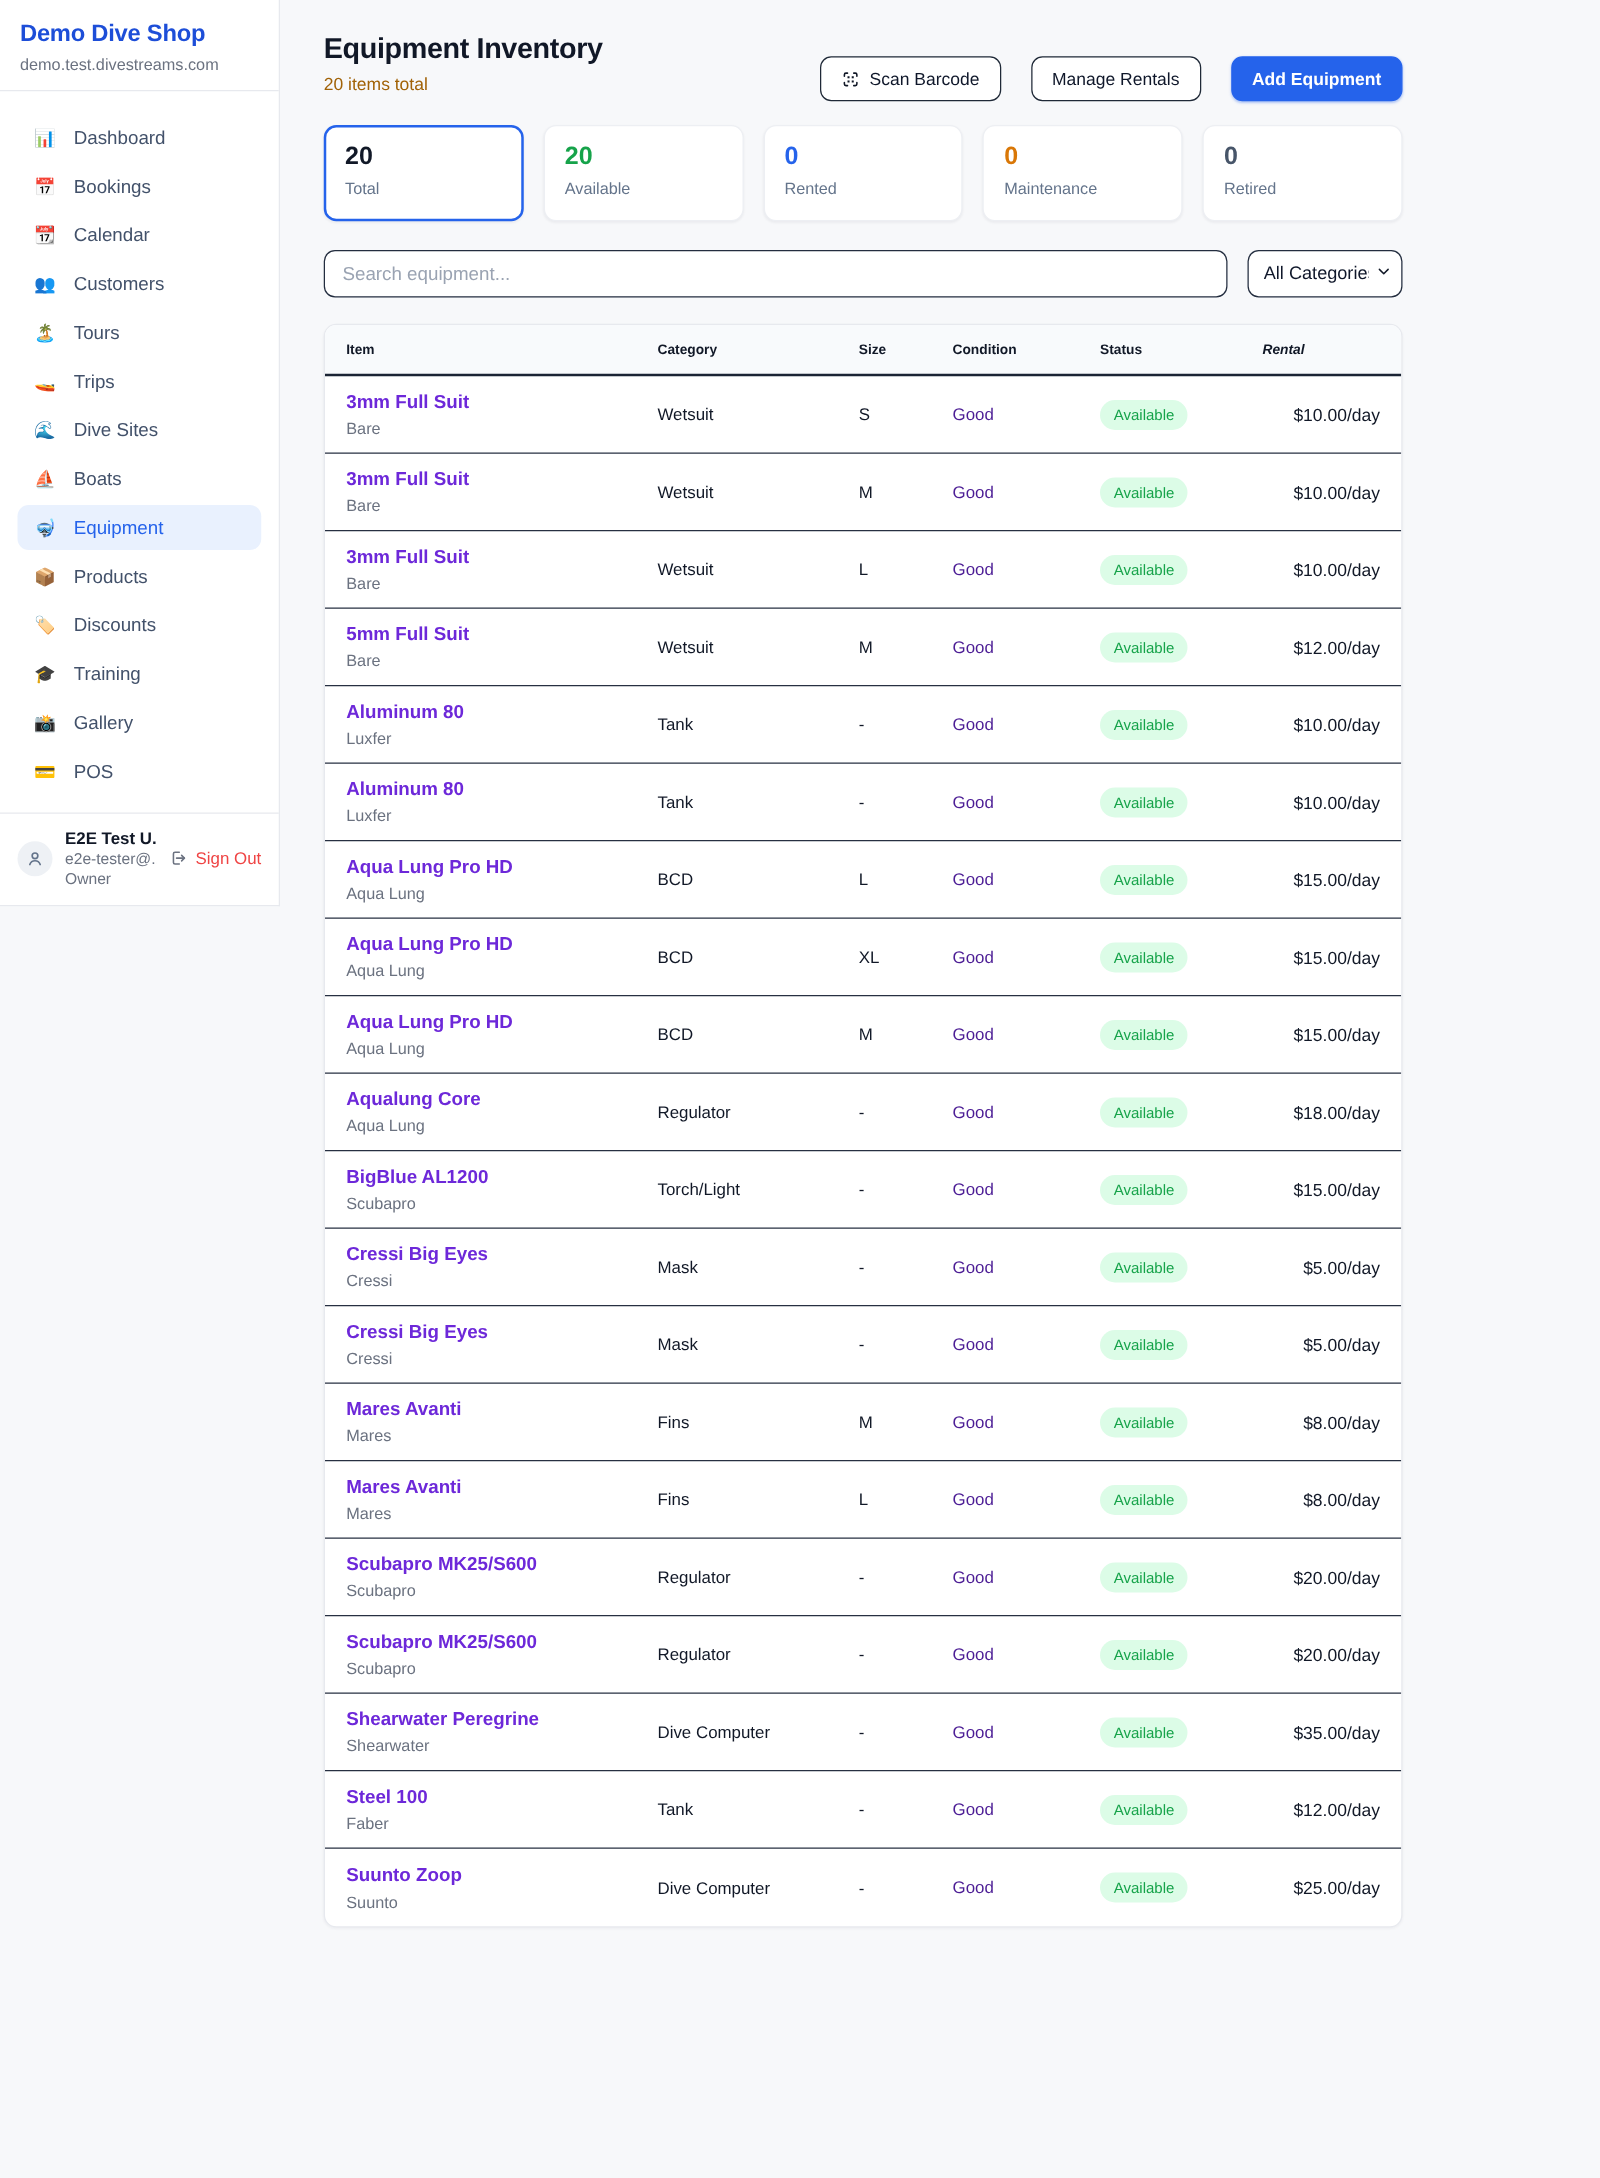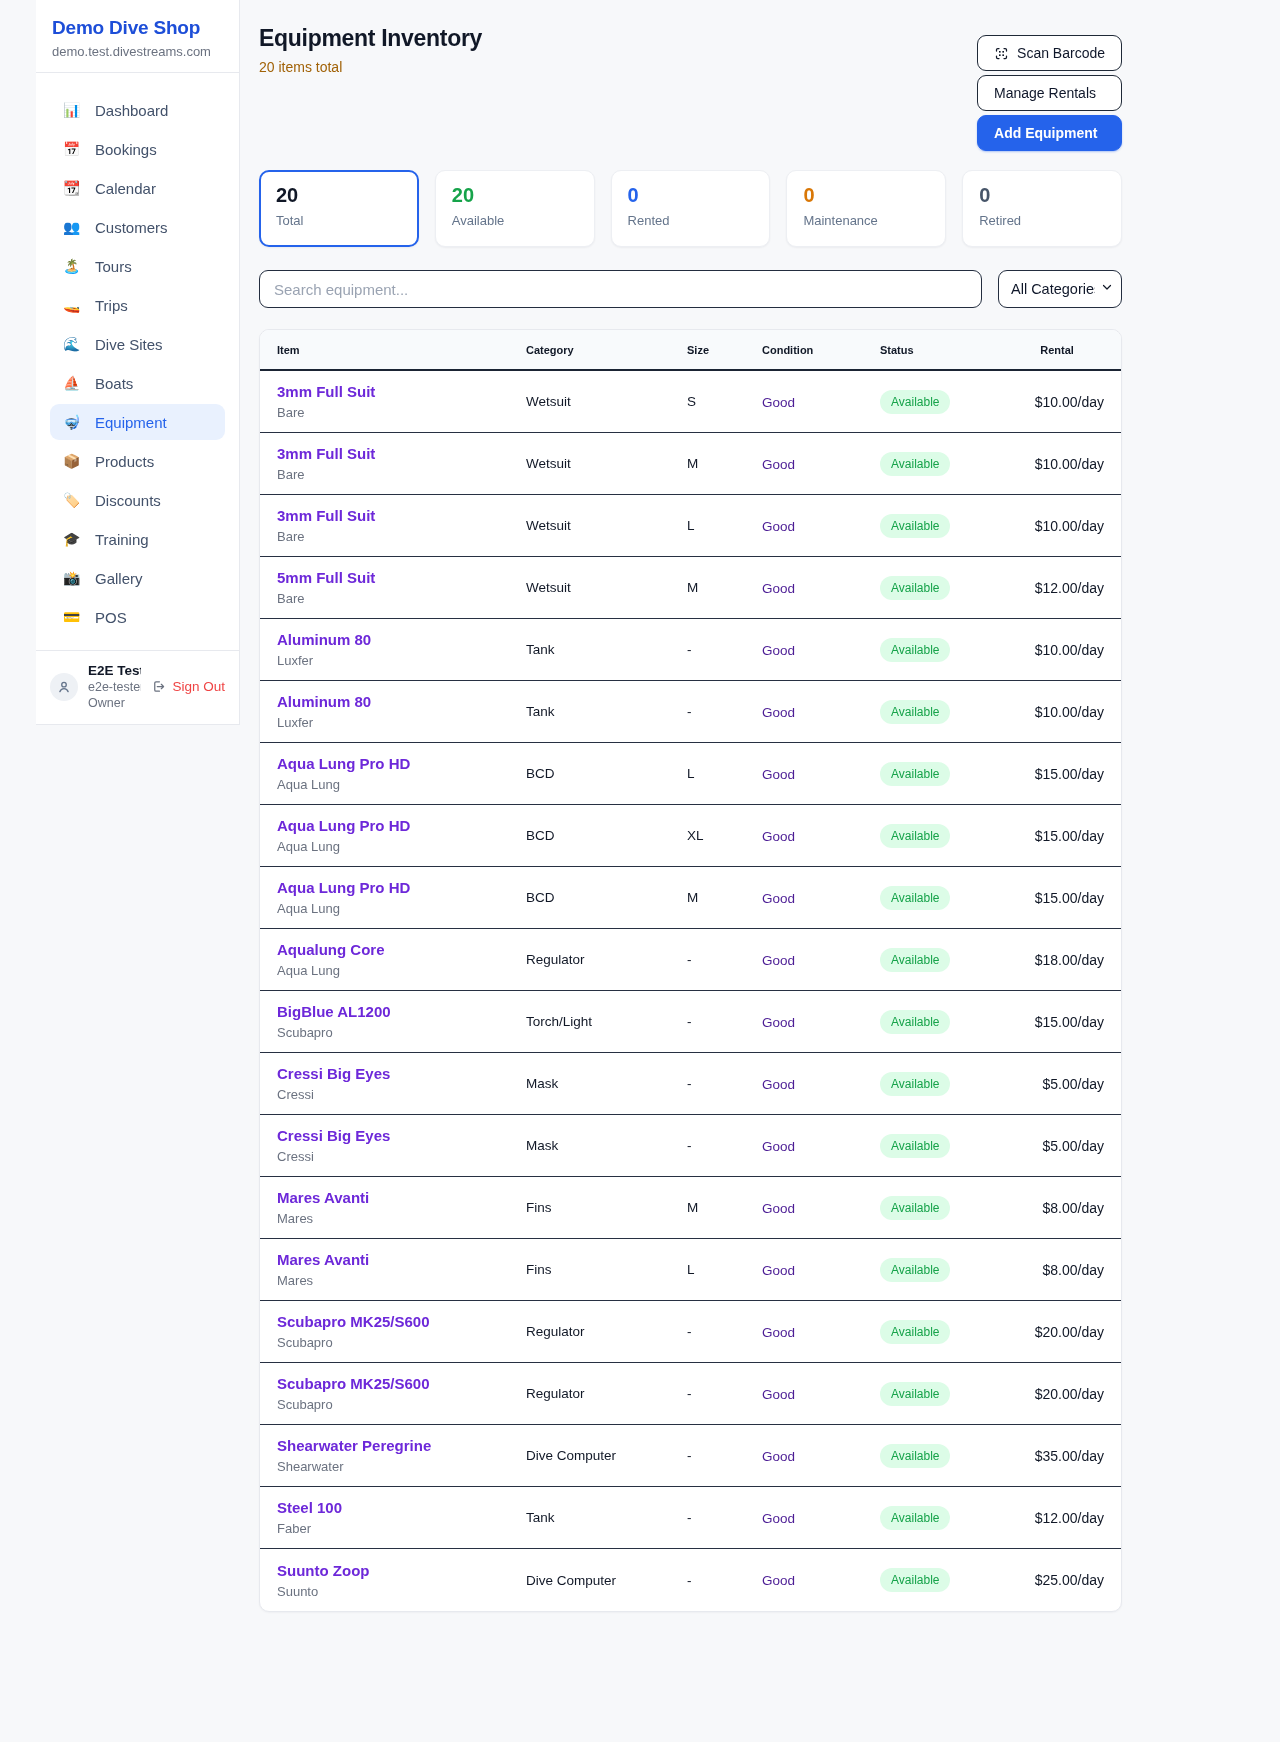--- a/index.html
+++ b/index.html
@@ -7,25 +7,24 @@
   body {
     font-family: "Liberation Sans", sans-serif;
     background: #f7f8fa;
     color: #0f172a;
     position: relative;
   }
   a { text-decoration: none; cursor: pointer; }
 
   
   .sidebar {
-    position: absolute; left: 0; top: 0; width: 204px;
+    position: absolute; left: 0; top: 0; width: 224px;
     background: #ffffff;
     border-right: 1px solid #e7e9ee;
     border-bottom: 1px solid #e7e9ee;
-    margin-left: 36px;
   }
   .brand { padding: 17px 16px 13px; }
   .brand-title { font-size: 19px; font-weight: 700; color: #1d4ed8; letter-spacing: -.2px; }
   .brand-domain { font-size: 13px; color: #6b7280; margin-top: 5px; }
   .nav { border-top: 1px solid #e7e9ee; padding: 19px 14px 12px; }
   .nav-item {
     display: flex; align-items: center; gap: 13px;
     height: 36px; padding: 0 13px; border-radius: 9px;
     color: #42516a; font-size: 15px; margin-bottom: 3px; cursor: pointer;
   }
@@ -42,21 +41,21 @@
   .user-info { flex: 1; min-width: 0; }
   .user-name { font-size: 13.5px; font-weight: 700; color: #111827; white-space: nowrap; overflow: hidden; }
   .user-email, .user-role { font-size: 12.5px; color: #6b7280; margin-top: 2px; white-space: nowrap; overflow: hidden; }
   .signout { display: flex; align-items: center; gap: 6px; color: #ef4444; font-size: 13.5px; cursor: pointer; white-space: nowrap; }
 
   
   .main { position: absolute; left: 259px; top: 0; width: 863px; }
   .page-head { display: flex; justify-content: space-between; align-items: flex-start; padding-top: 25px; }
   .page-title { font-size: 23px; font-weight: 800; color: #111827; letter-spacing: -.3px; }
   .page-sub { font-size: 14px; color: #a16207; margin-top: 7px; }
-  .head-actions { display: flex; gap: 4px; margin-top: 10px; flex-direction: column; }
+  .head-actions { display: flex; gap: 24px; margin-top: 20px; }
   .btn {
     height: 36px; padding: 0 16px; border-radius: 9px; border: 1px solid #1f2937;
     background: #fff; font-family: inherit; font-size: 14px; font-weight: 500; color: #0f172a;
     display: inline-flex; align-items: center; gap: 8px; cursor: pointer;
   }
   .btn.primary { background: #2563eb; border-color: #2563eb; color: #fff; font-weight: 600; box-shadow: 0 1px 2px rgba(37,99,235,.35); }
 
   
   .stats { display: flex; gap: 16px; margin-top: 19px; }
   .stat {
@@ -82,21 +81,21 @@
   }
   .select-caret { position: absolute; right: 9px; top: 11px; pointer-events: none; color: #111827; }
 
   
   .table-card {
     margin-top: 21px; background: #fff; border: 1px solid #e7e9ee; border-radius: 10px;
     overflow: hidden; box-shadow: 0 1px 2px rgba(16,24,40,.04);
   }
   .grid-cols { display: grid; grid-template-columns: 249px 161px 75px 118px 130px 1fr; align-items: center; padding: 0 17px; }
   .thead { height: 41px; background: #f8fafc; border-bottom: 2px solid #1b2434; font-size: 11px; font-weight: 700; color: #111827; }
-  .th-right { text-align: center; }
+  .th-right { text-align: left; font-style: italic; }
   .trow { height: 62px; border-bottom: 1px solid #273042; }
   .trow:last-child { border-bottom: none; }
   .item-name { display: block; color: #6d28d9; font-weight: 600; font-size: 15px; line-height: 1.2; }
   .item-brand { color: #6b7280; font-size: 13px; margin-top: 4px; }
   .cell-cat, .cell-size { font-size: 13.5px; color: #111827; }
   .cond-link { color: #4c1d95; font-size: 13.5px; font-weight: 500; }
   .badge {
     display: inline-block; background: #dcfce7; color: #16a34a;
     font-size: 12px; font-weight: 500; padding: 5px 11px; border-radius: 999px;
   }

